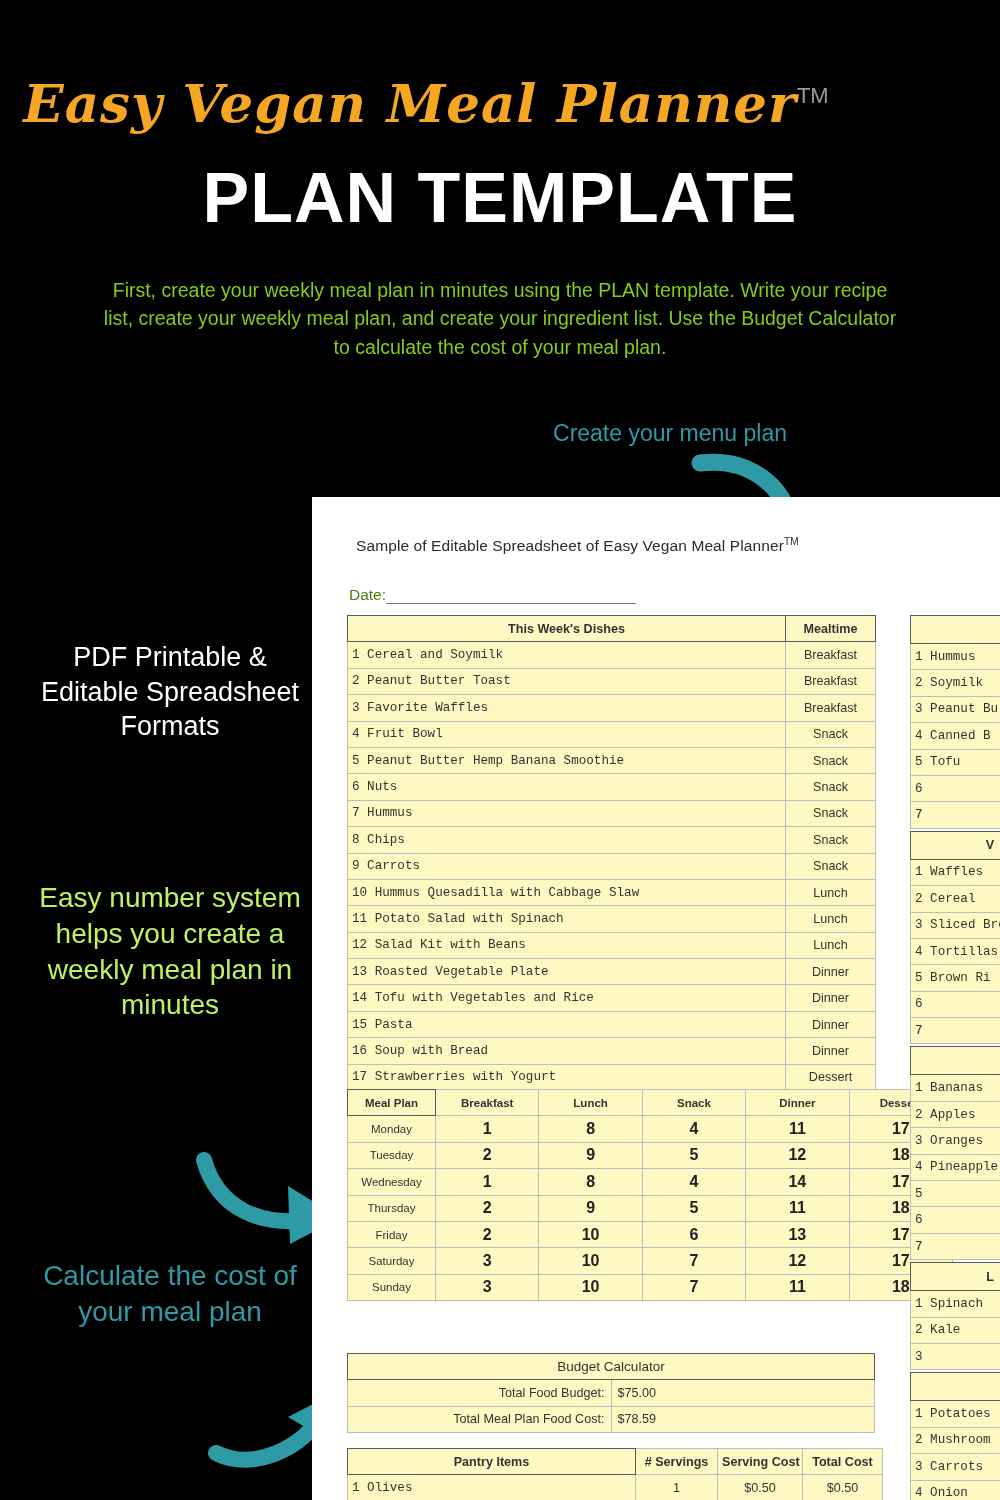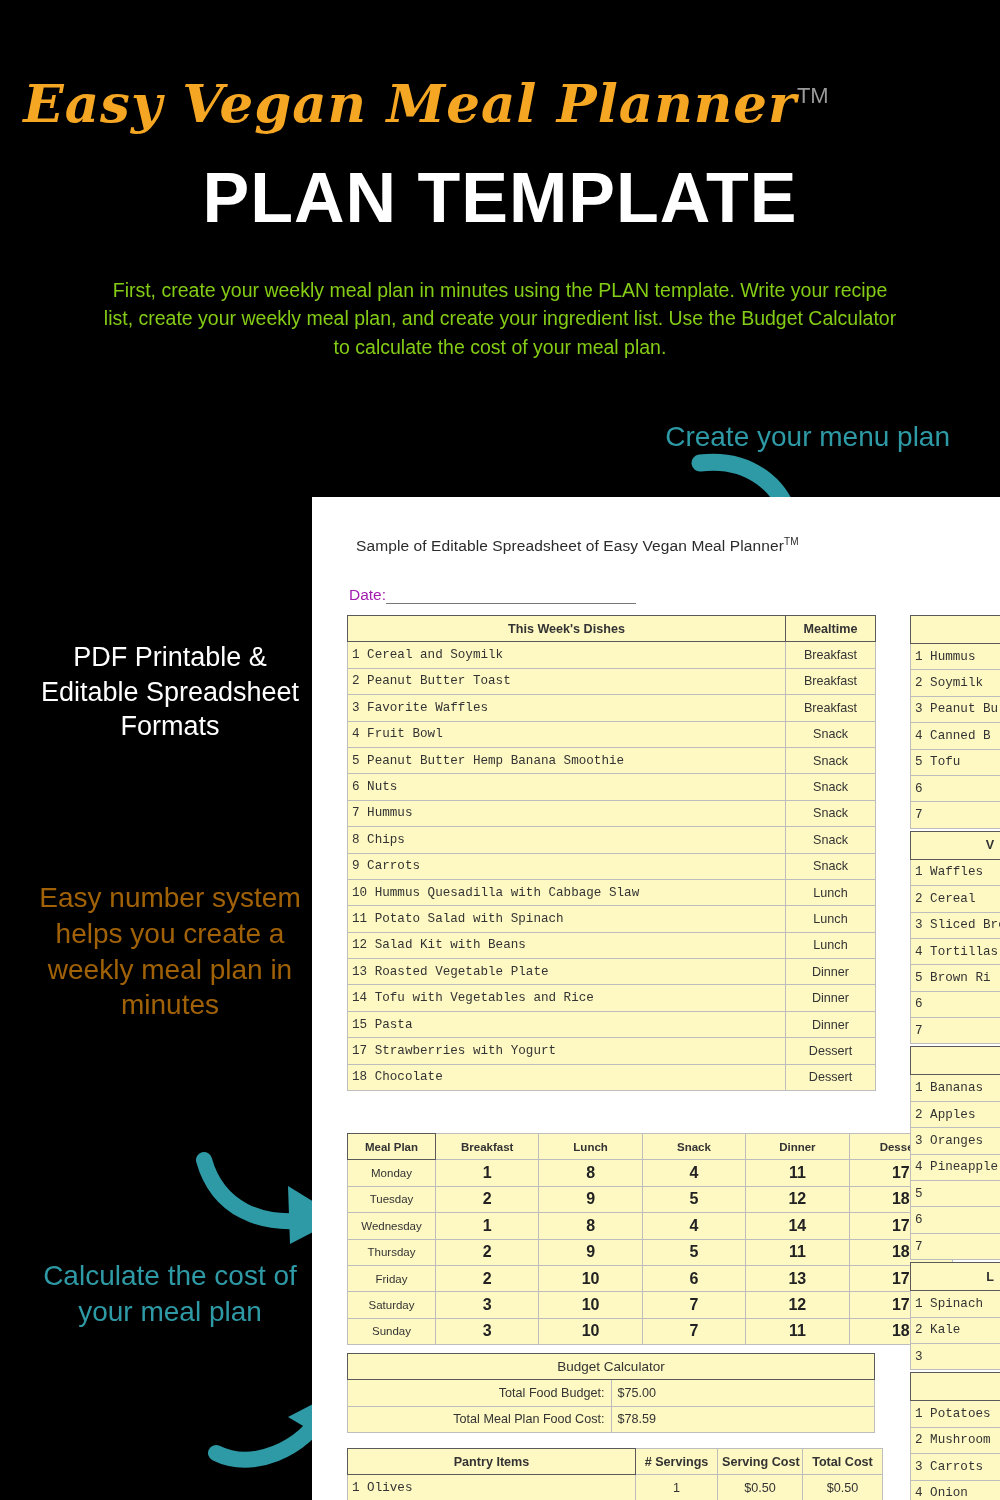--- a/index.html
+++ b/index.html
@@ -36,32 +36,32 @@
     position:absolute;left:100px;top:276px;width:800px;
     text-align:center;color:#84cc16;
     font-size:19.5px;line-height:1.46;font-weight:400;
   }
 
   
   .callout{
     position:absolute;color:#2E9AA6;font-weight:400;
   }
   .callout-top{
-    left:430px;top:420px;width:520px;text-align:right;
-    font-size:28px;line-height:1.2;
+    left:410px;top:420px;width:520px;text-align:center;
+    font-size:23px;line-height:1.2;
   }
   .side-label{
     position:absolute;width:270px;left:35px;text-align:center;
     line-height:1.28;
   }
   .side-pdf{
     top:640px;color:#ffffff;font-size:27px;font-weight:400;
   }
   .side-easy{
-    top:880px;color:#a16207;font-size:28px;
+    top:880px;color:#bef264;font-size:28px;
   }
   .side-cost{
     top:1258px;color:#2E9AA6;font-size:28px;
   }
 
   
   .arrow{position:absolute;}
   .arrow svg{display:block;overflow:visible;}
 
   
@@ -69,21 +69,21 @@
     position:absolute;left:312px;top:497px;width:688px;height:1003px;
     background:#ffffff;overflow:hidden;
   }
   .sheet-title{
     position:absolute;left:44px;top:39px;
     font-size:15.5px;color:#2b2b2b;letter-spacing:.1px;white-space:nowrap;
   }
   .sheet-title .tm-s{font-size:10px;vertical-align:super;}
   .date-row{
     position:absolute;left:37px;top:89px;
-    font-size:15.5px;color:#a21caf;display:flex;align-items:flex-end;
+    font-size:15.5px;color:#4d7c0f;display:flex;align-items:flex-end;
   }
   .date-line{display:inline-block;width:250px;border-bottom:1.5px solid #777;height:14px;}
 
   
   table.ss{border-collapse:collapse;table-layout:fixed;background:#fef9c3;}
   table.ss td,table.ss th{
     border:1px solid #bdbdbd;
     font-size:12.6px;color:#333;font-weight:400;
     padding:0 4px;height:25.4px;vertical-align:middle;
     overflow:hidden;white-space:nowrap;
@@ -92,21 +92,21 @@
   .hdr-strong{border:1.8px solid #5a5a5a !important;}
   .t-left{text-align:left;font-family:Liberation Mono, monospace;}
   .t-center{text-align:center;}
 
   
   .dishes{position:absolute;left:35px;top:118px;width:528px;}
   .dishes .c-dish{width:438px;}
   .dishes .c-meal{width:90px;}
 
   
-  .mealplan{position:absolute;left:35px;top:636px;width:606px;}
+  .mealplan{position:absolute;left:35px;top:592px;width:606px;}
   .mealplan td,.mealplan th{height:25.4px;}
   .mealplan .c-day{width:88px;text-align:center;font-size:11.5px;}
   .mealplan .c-num{width:88px;text-align:center;font-size:16px;font-weight:600;color:#222;}
   .mealplan thead th{font-size:11.5px;}
 
   
   .budget{position:absolute;left:35px;top:856px;width:528px;padding-left:20px;}
   .budget .bc-title{font-size:13.5px;font-weight:400;text-align:center;}
   .budget .bc-label{width:300px;text-align:right;padding-right:6px;}
   .budget .bc-val{text-align:left;padding-left:6px;}
@@ -238,20 +238,24 @@
           <tr>
             <td class="t-left">13 Roasted Vegetable Plate</td>
             <td class="t-center">Dinner</td>
           </tr>
           <tr>
             <td class="t-left">14 Tofu with Vegetables and Rice</td>
             <td class="t-center">Dinner</td>
           </tr>
           <tr>
             <td class="t-left">15 Pasta</td>
+            <td class="t-center">Dinner</td>
+          </tr>
+          <tr>
+            <td class="t-left">16 Soup with Bread</td>
             <td class="t-center">Dinner</td>
           </tr>
           <tr>
             <td class="t-left">17 Strawberries with Yogurt</td>
             <td class="t-center">Dessert</td>
           </tr>
           <tr>
             <td class="t-left">18 Chocolate</td>
             <td class="t-center">Dessert</td>
           </tr>

